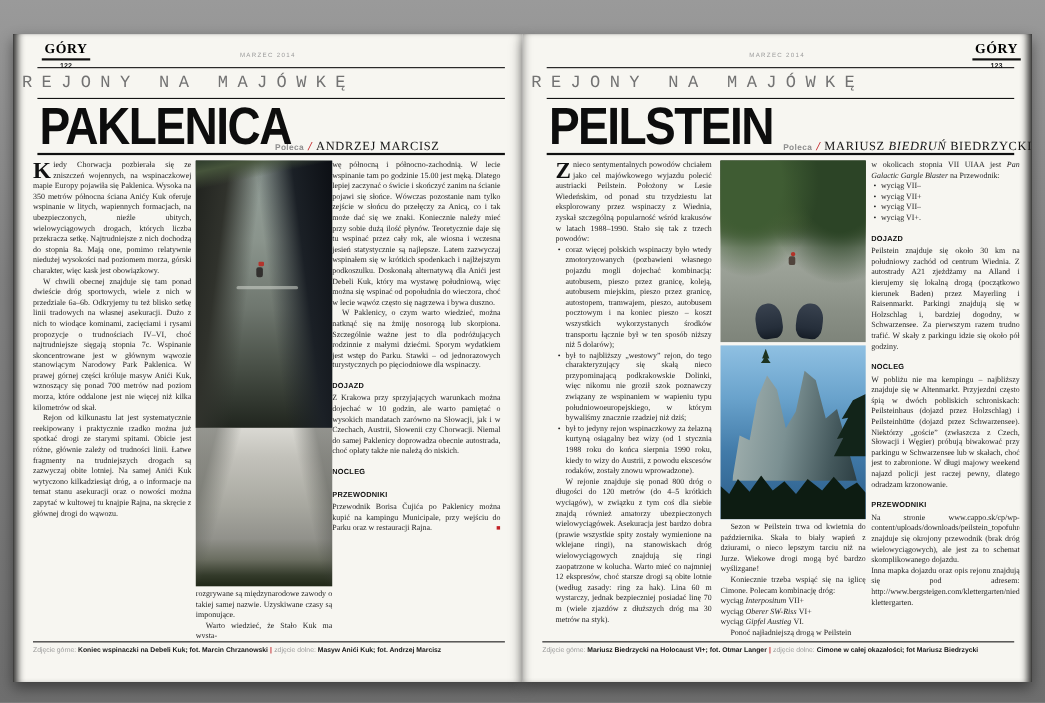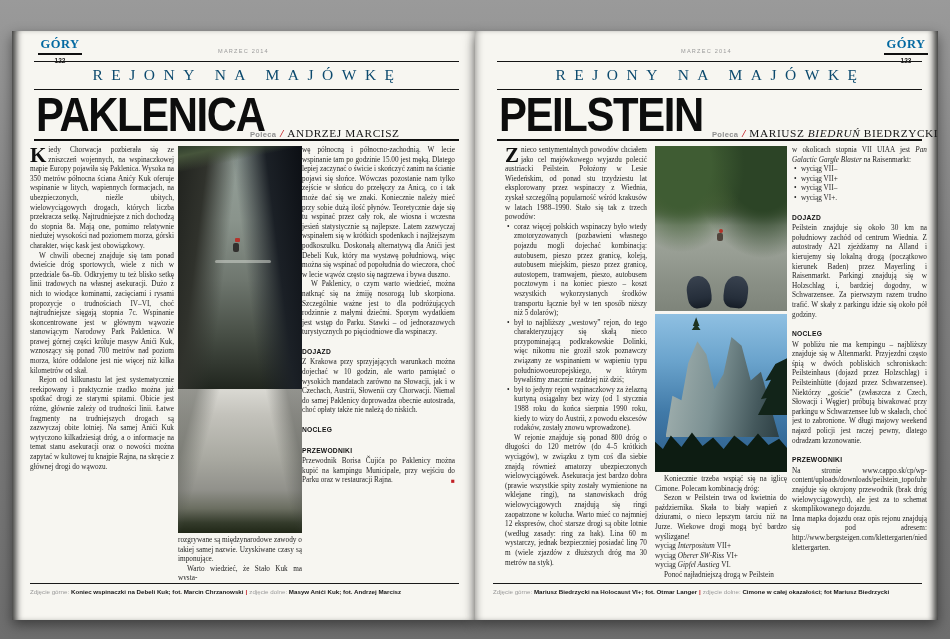--- a/index.html
+++ b/index.html
@@ -4,27 +4,27 @@
 <style>
   html,body{margin:0;padding:0;}
   body{width:950px;height:639px;overflow:hidden;background:linear-gradient(180deg,#9a9a9a 0%,#828282 40%,#6e6e6e 100%);font-family:"Liberation Serif",serif;}
   .stage{position:relative;width:950px;height:639px;}
   .page{position:absolute;top:31px;width:463px;height:589px;background:#f7f6f1;}
   .page-left{left:12px;box-shadow:inset 8px 0 7px -4px rgba(0,0,0,.8), inset -7px 0 9px -7px rgba(0,0,0,.35), 0 5px 12px rgba(0,0,0,.45);}
   .page-right{left:475px;box-shadow:inset 7px 0 9px -7px rgba(0,0,0,.5), inset -8px 0 7px -4px rgba(0,0,0,.8), 0 5px 12px rgba(0,0,0,.45);}
 
   
   .logo{position:absolute;top:6px;width:44px;text-align:center;}
-  .logo .gname{font-family:"Liberation Serif",serif;font-weight:700;font-size:12.5px;letter-spacing:.5px;color:#0369a1;border-bottom:2.2px solid #101010;display:block;padding-bottom:1px;}
+  .logo .gname{font-family:"Liberation Serif",serif;font-weight:700;font-size:12.5px;letter-spacing:.5px;color:#000000;border-bottom:2.2px solid #101010;display:block;padding-bottom:1px;}
   .logo .pnum{display:block;font-family:"Liberation Sans",sans-serif;font-weight:700;font-size:6.5px;color:#222;padding-top:2px;}
   .logo-l{left:26px;}
   .logo-r{right:10px;}
   .issue-date{position:absolute;top:17px;left:0;right:0;text-align:center;font-family:"Liberation Sans",sans-serif;font-size:5.6px;letter-spacing:1.2px;color:#9b9b9b;}
   .rule-a{position:absolute;top:30px;left:22px;right:16px;border-top:1.7px solid #141414;}
-  .section-title{position:absolute;top:35px;left:0;right:0;text-align:center;font-family:Liberation Serif, serif;font-size:15.5px;letter-spacing:8.5px;color:#0c4a6e;white-space:nowrap;text-indent:8px;}
+  .section-title{position:absolute;top:35px;left:0;right:0;text-align:left;font-family:Liberation Mono, monospace;font-size:15.5px;letter-spacing:8.5px;color:#737373;white-space:nowrap;text-indent:8px;}
   .rule-b{position:absolute;top:58px;left:22px;right:16px;border-top:1.1px solid #141414;}
   .headline{position:absolute;top:60px;left:24px;font-family:"Liberation Sans",sans-serif;font-weight:800;font-size:45px;line-height:1;letter-spacing:-1.5px;color:#0d0d0d;transform:scale(.93,1.06);transform-origin:left top;white-space:nowrap;}
   .byline{position:absolute;top:92px;white-space:nowrap;}
   .byline .poleca{font-family:"Liberation Sans",sans-serif;font-weight:700;font-size:7.6px;color:#8e8e8e;letter-spacing:.3px;}
   .byline .slash{font-family:"Liberation Serif",serif;font-style:italic;font-weight:700;font-size:11px;color:#c22026;}
   .byline .author{font-family:"Liberation Serif",serif;font-size:11.3px;letter-spacing:.6px;color:#161616;}
   .byline .i{font-style:italic;text-align:center;}
   .byline-l{left:238px;}
   .byline-r{left:237px;}
   .rule-c{position:absolute;top:108px;left:22px;right:16px;border-top:2.8px solid #101010;}
@@ -178,30 +178,30 @@
       <i class="shoe shoe-l"></i>
       <i class="shoe shoe-r"></i>
     </div>
     <div class="photo" id="rp2">
       <i class="spires"></i>
       <i class="pine"></i>
       <i class="trees"></i>
       <i class="tree-r"></i>
     </div>
     <div class="cont-block pr-cont">
+      <p class="ind">Sezon w Peilstein trwa od kwietnia do października. Skała to biały wapień z dziurami, o nieco lepszym tarciu niż na Jurze. Wiekowe drogi mogą być bardzo wyślizgane!</p>
       <p class="ind">Koniecznie trzeba wspiąć się na iglicę Cimone. Polecam kombinację dróg:</p>
-      <p class="ind">Sezon w Peilstein trwa od kwietnia do października. Skała to biały wapień z dziurami, o nieco lepszym tarciu niż na Jurze. Wiekowe drogi mogą być bardzo wyślizgane!</p>
       <p class="route"><span>wyciąg </span><span class="i">Interpositum</span><span class="grade">VII+</span></p>
       <p class="route"><span>wyciąg </span><span class="i">Oberer SW-Riss</span><span class="grade">VI+</span></p>
       <p class="route"><span>wyciąg </span><span class="i">Gipfel Austieg</span><span class="grade">VI.</span></p>
       <p class="ind">Ponoć najładniejszą drogą w Peilstein</p>
     </div>
 
     <div class="col pr-c3">
-      <p class="first"><span>w okolicach stopnia VII UIAA jest </span><span class="i">Pan Galactic Gargle Blaster</span><span> na Raisenmarkt:</span></p>
+      <p class="first"><span>w okolicach stopnia VII UIAA jest </span><span class="i">Pan Galactic Gargle Blaster</span><span> na Przewodnik:</span></p>
       <p class="bullet">wyciąg VII–</p>
       <p class="bullet">wyciąg VII+</p>
       <p class="bullet">wyciąg VII–</p>
       <p class="bullet">wyciąg VI+.</p>
       <p class="sec-h">DOJAZD</p>
       <p class="first">Peilstein znajduje się około 30 km na południowy zachód od centrum Wiednia. Z autostrady A21 zjeżdżamy na Alland i kierujemy się lokalną drogą (początkowo kierunek Baden) przez Mayerling i Raisenmarkt. Parkingi znajdują się w Holzschlag i, bardziej dogodny, w Schwarzensee. Za pierwszym razem trudno trafić. W skały z parkingu idzie się około pół godziny.</p>
       <p class="sec-h">NOCLEG</p>
       <p class="first">W pobliżu nie ma kempingu – najbliższy znajduje się w Altenmarkt. Przyjezdni często śpią w dwóch pobliskich schroniskach: Peilsteinhaus (dojazd przez Holzschlag) i Peilsteinhütte (dojazd przez Schwarzensee). Niektórzy „goście” (zwłaszcza z Czech, Słowacji i Węgier) próbują biwakować przy parkingu w Schwarzensee lub w skałach, choć jest to zabronione. W długi majowy weekend najazd policji jest raczej pewny, dlatego odradzam krzonowanie.</p>
       <p class="sec-h">PRZEWODNIKI</p>
       <p class="first">Na stronie www.cappo.sk/cp/wp-content/uploads/downloads/peilstein_topofuhrer.pdf znajduje się okrojony przewodnik (brak dróg wielowyciągowych), ale jest za to schemat skomplikowanego dojazdu.</p>

